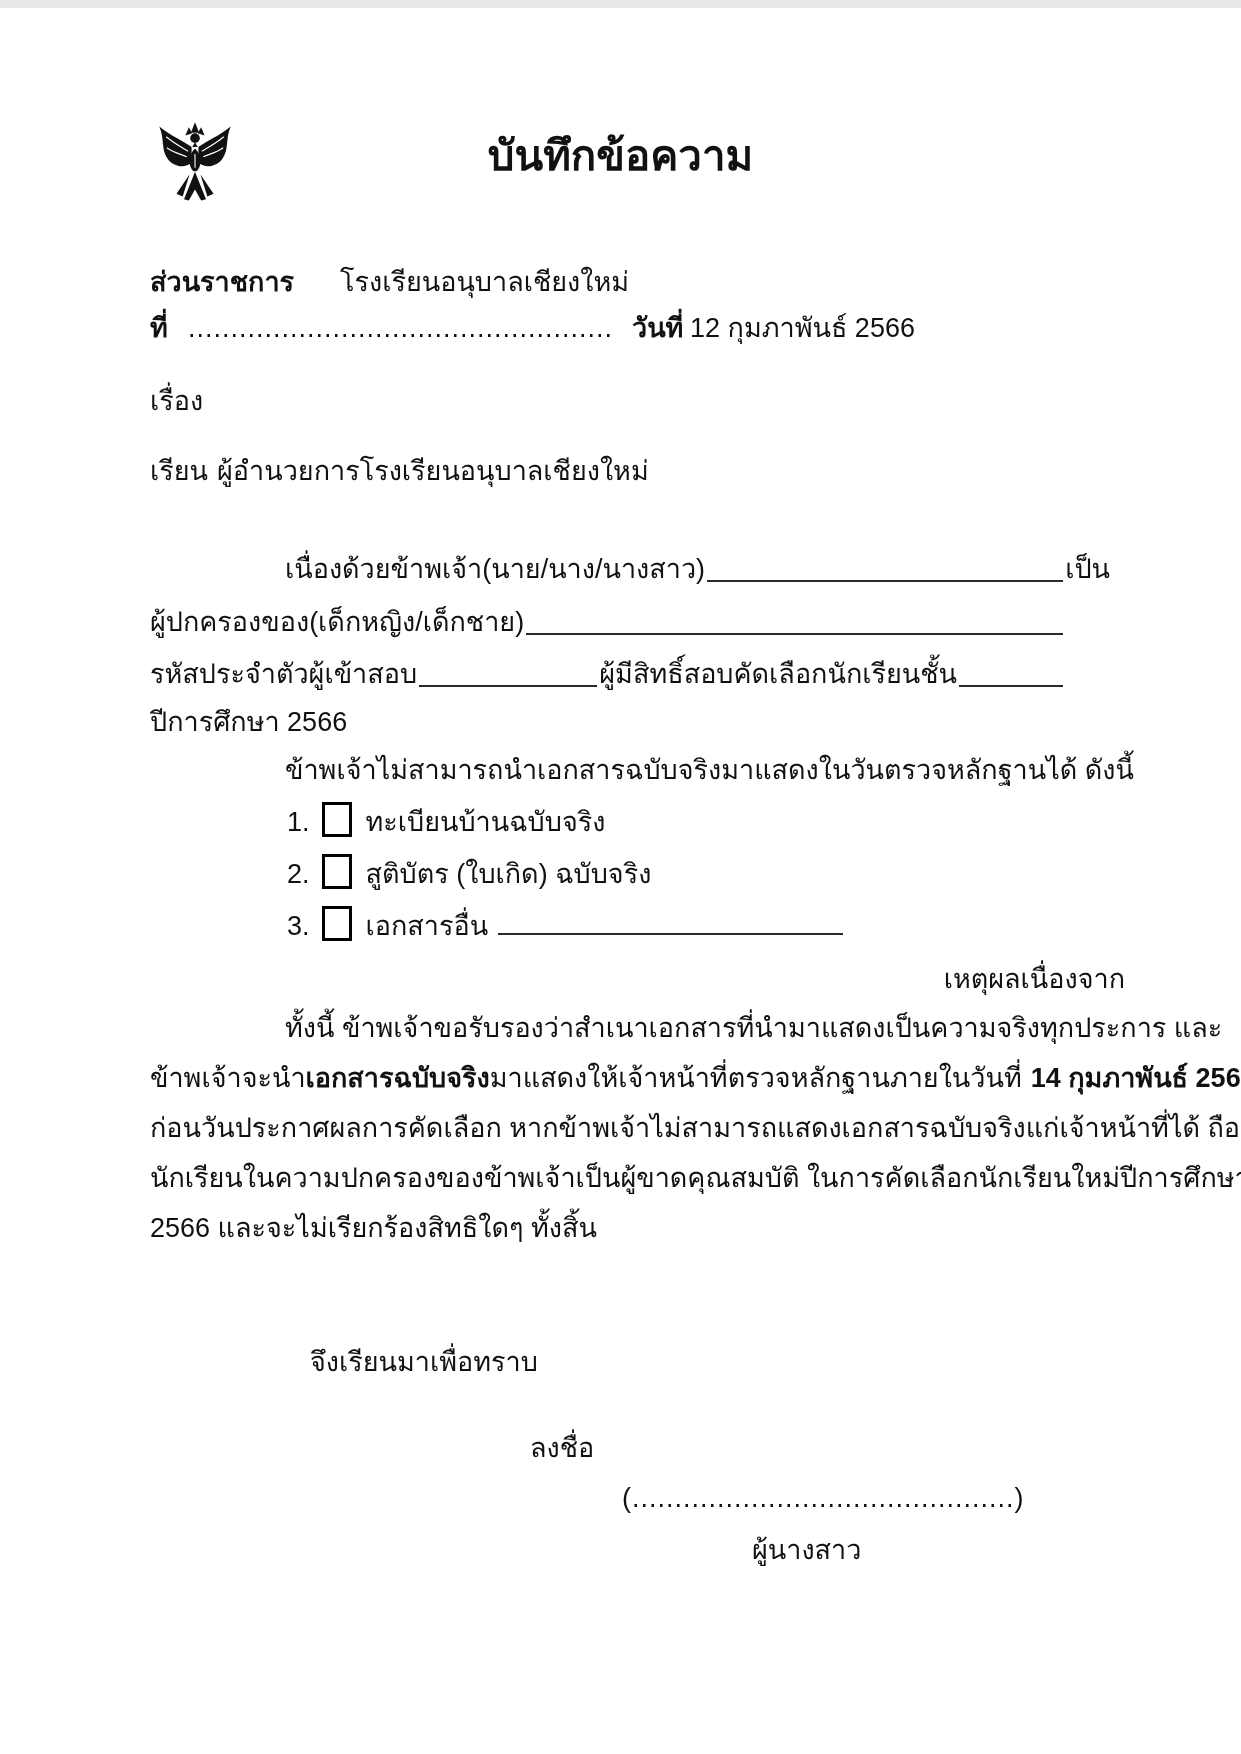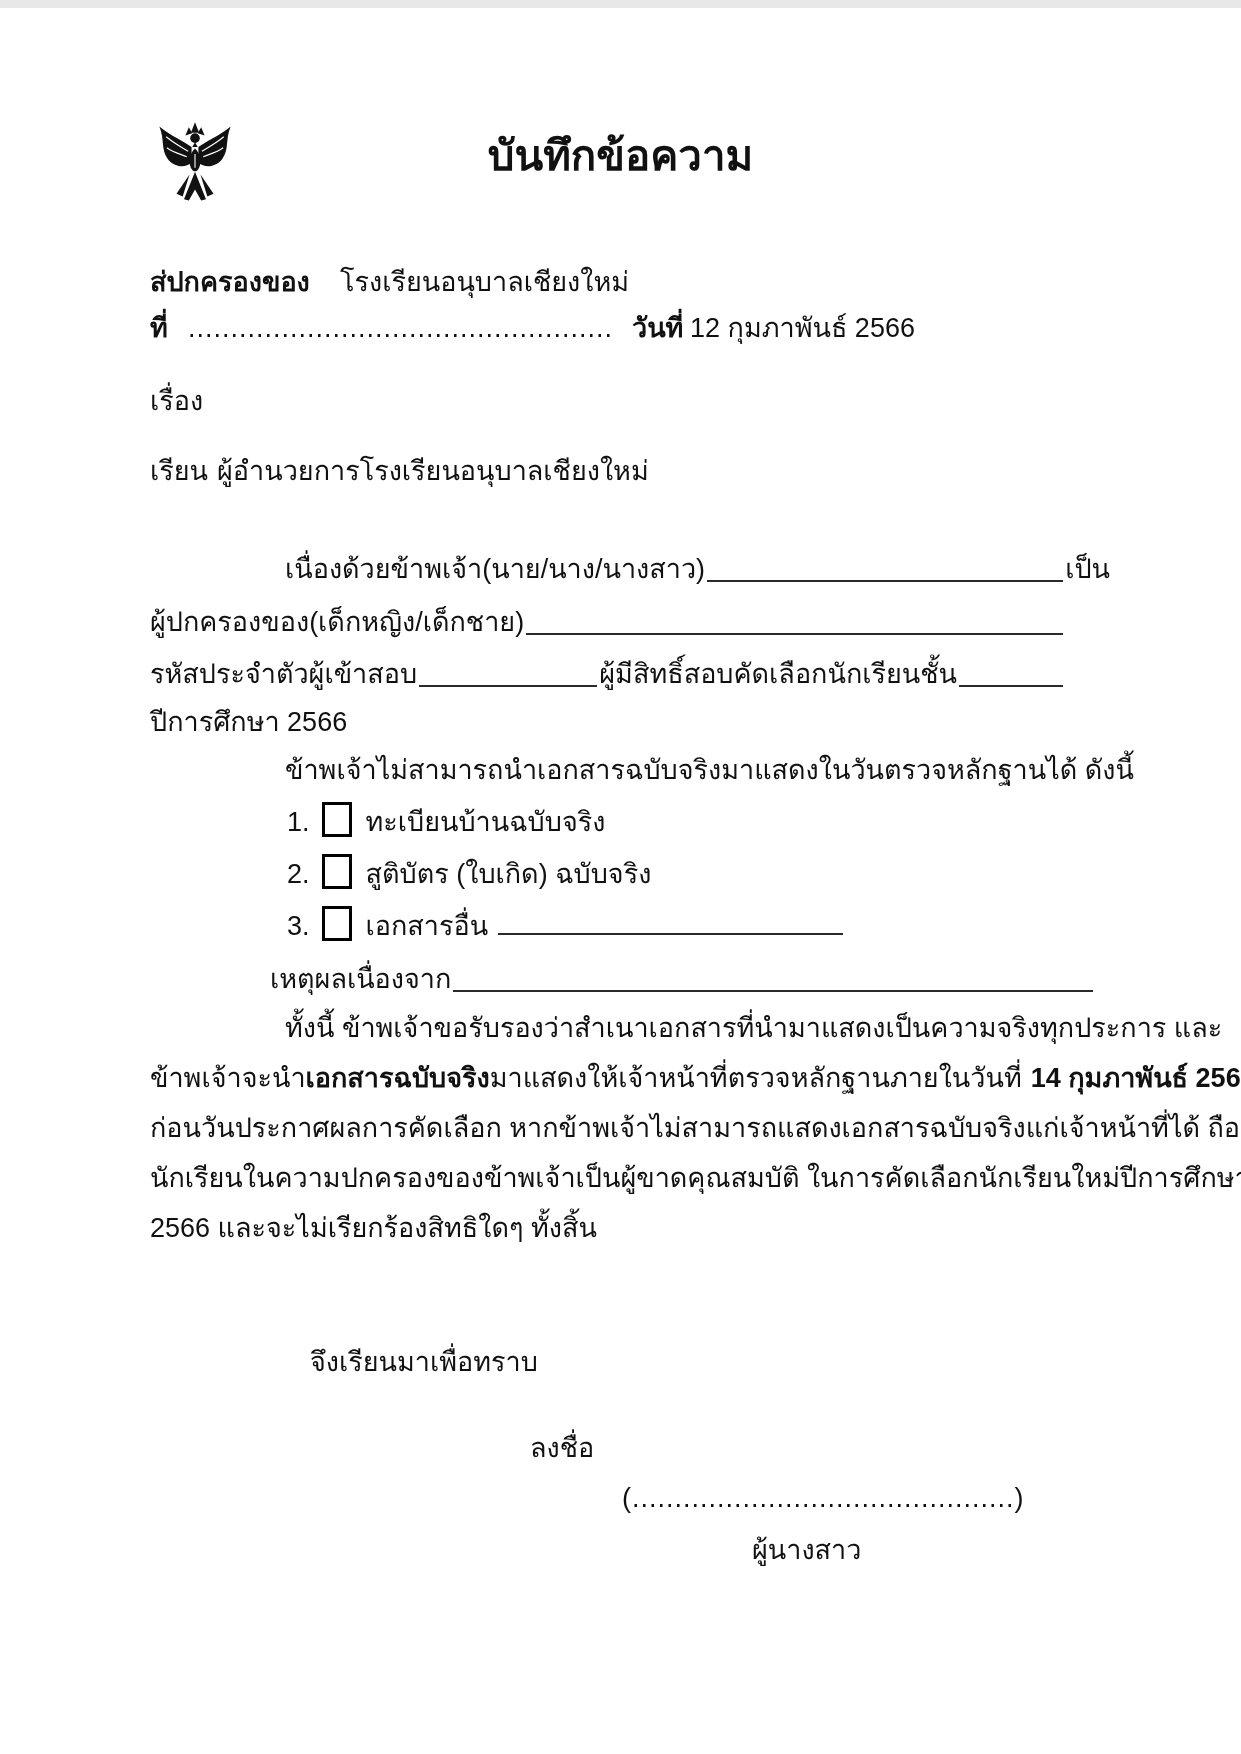--- a/index.html
+++ b/index.html
@@ -66,21 +66,21 @@
       <path d="M48 52 C38 48 28 46 19 39"></path>
       <path d="M70 44 C80 38 90 33 102 23"></path>
       <path d="M72 52 C82 48 92 46 101 39"></path>
       <path d="M60 48 C60 56 60 62 60 68"></path>
     </g>
   </svg>
 
   <div class="doc-title">บันทึกข้อความ</div>
 
   <div class="abs" style="top:256px; left:150px;">
-    <span class="b">ส่ปกครองของ</span>
+    <span class="b">ส่วนราชการ</span>
   </div>
   <div class="abs" style="top:256px; left:340px;">โรงเรียนอนุบาลเชียงใหม่</div>
 
   <div class="abs b" style="top:302px; left:150px;">ที่</div>
   <div class="abs dots" style="top:302px; left:188px;">..................................................</div>
   <div class="abs b" style="top:302px; left:632px;">วันที่</div>
   <div class="abs" style="top:302px; left:690px;">12 กุมภาพันธ์ 2566</div>
 
   <div class="abs" style="top:375px; left:150px;text-align:center;">เรื่อง</div>
 
@@ -112,21 +112,21 @@
   <div class="abs" style="top:794px; left:287px;">
     <span class="item-no">1.</span><span class="checkbox"></span><span>ทะเบียนบ้านฉบับจริง</span>
   </div>
   <div class="abs" style="top:846px; left:287px;">
     <span class="item-no">2.</span><span class="checkbox"></span><span>สูติบัตร (ใบเกิด) ฉบับจริง</span>
   </div>
   <div class="abs" style="top:898px; left:287px;">
     <span class="item-no">3.</span><span class="checkbox"></span><span>เอกสารอื่น</span><span class="blank-fixed"></span>
   </div>
 
-  <div class="abs flexline" style="top:953px; left:270px; width:825px;">
+  <div class="abs flexline" style="top:953px; left:300px; width:825px;flex-direction:column;">
     <span>เหตุผลเนื่องจาก</span>
     <span class="fill"></span>
   </div>
 
   <div class="abs" style="top:1002px; left:285px;">ทั้งนี้ ข้าพเจ้าขอรับรองว่าสำเนาเอกสารที่นำมาแสดงเป็นความจริงทุกประการ และ</div>
   <div class="abs" style="top:1052px; left:150px;">
     <span>ข้าพเจ้าจะนำ</span><span class="b">เอกสารฉบับจริง</span><span style="padding-right:9px;">มาแสดงให้เจ้าหน้าที่ตรวจหลักฐานภายในวันที่</span><span class="b">14 กุมภาพันธ์ 2566</span>
   </div>
   <div class="abs" style="top:1102px; left:150px;">ก่อนวันประกาศผลการคัดเลือก หากข้าพเจ้าไม่สามารถแสดงเอกสารฉบับจริงแก่เจ้าหน้าที่ได้ ถือว่า</div>
   <div class="abs" style="top:1152px; left:150px;">นักเรียนในความปกครองของข้าพเจ้าเป็นผู้ขาดคุณสมบัติ ในการคัดเลือกนักเรียนใหม่ปีการศึกษา</div>

